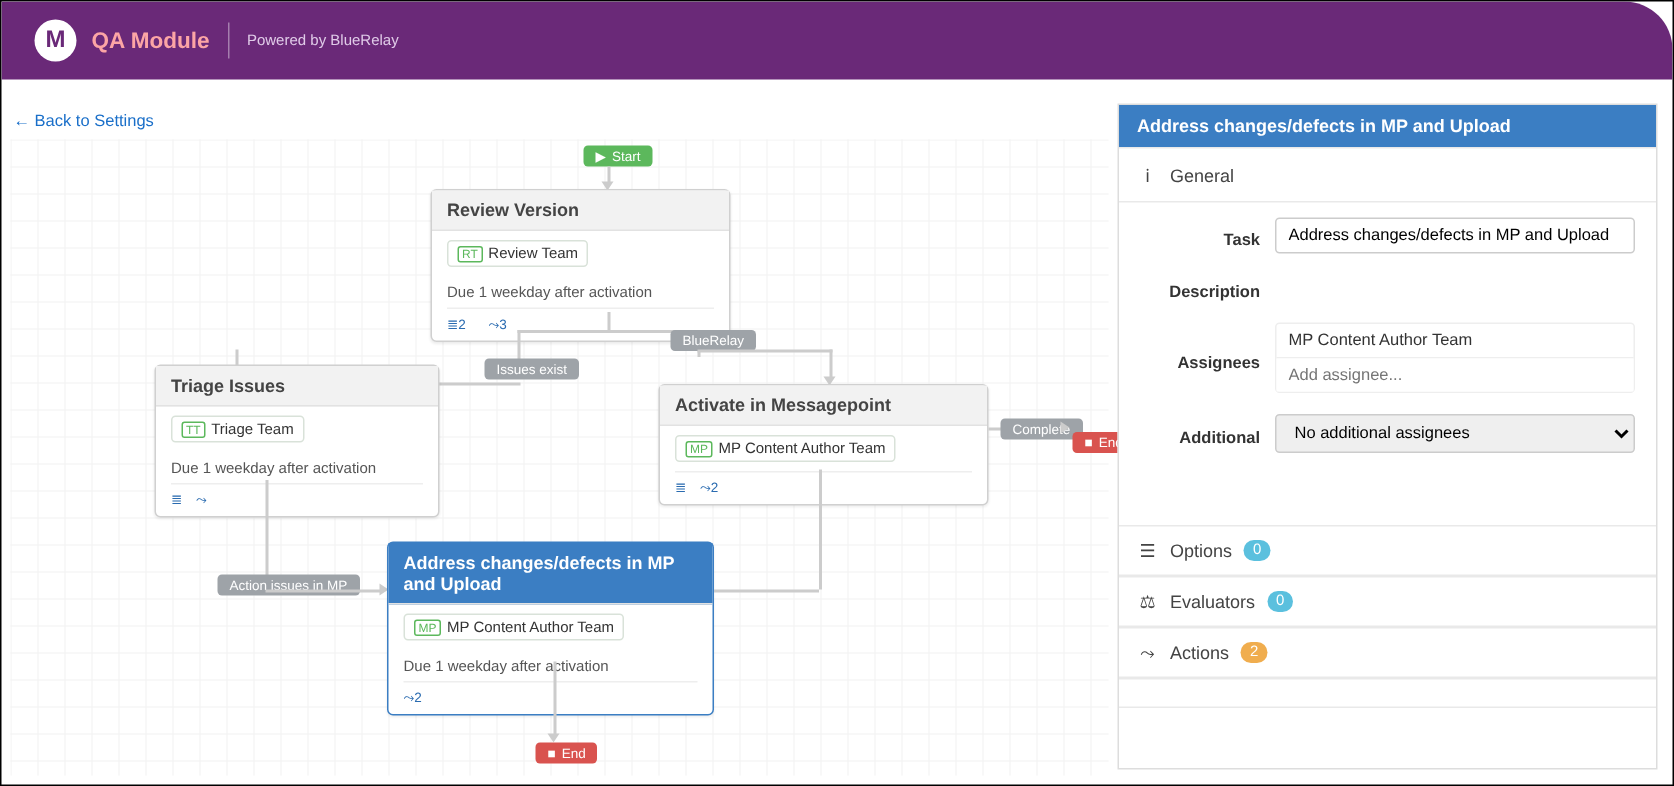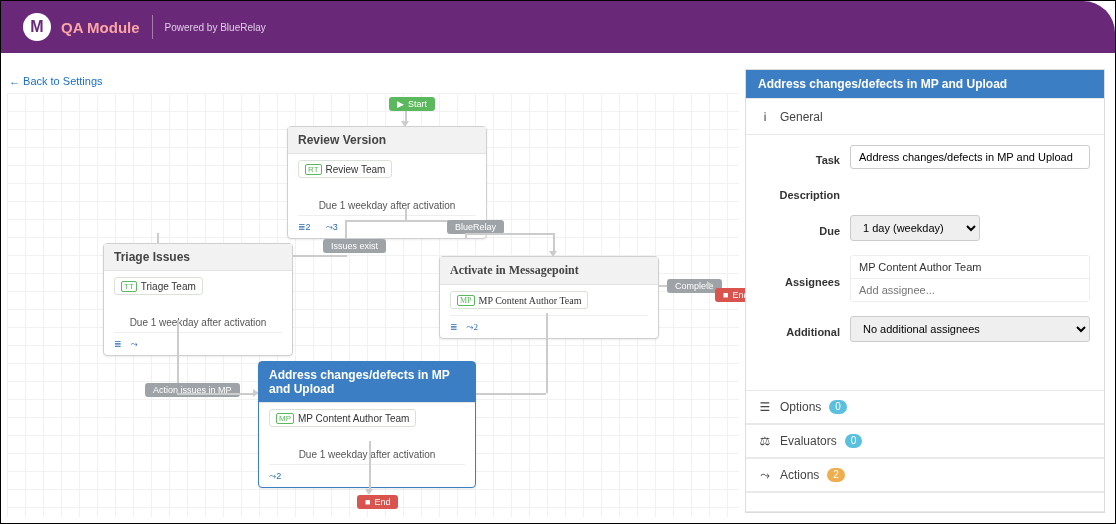--- a/index.html
+++ b/index.html
@@ -27,21 +27,21 @@
 .pill.grey { background: #9ea3a8; }
 
 
 .node { position: absolute; background: #fff; border: 1px solid #d0d0d0; border-radius: 4px; box-shadow: 0 1px 2px rgba(0,0,0,.08); }
 .node .titlebar { background: #f2f2f2; border-bottom: 1px solid #e2e2e2; padding: 6px 10px; font-size: 12px; font-weight: 600; color: #444; }
 .node.selected { border: 1px solid #3b7ec3; }
 .node.selected .titlebar { background: #3b7ec3; color: #fff; }
 .node .body { padding: 6px 10px 4px; }
 .assn { display: inline-flex; align-items: center; border: 1px solid #d9e2d9; border-radius: 3px; padding: 0 6px; font-size: 10px; height: 18px; margin-bottom: 2px; }
 .assn .tag { border: 1px solid #5cb85c; color: #5cb85c; font-size: 8px; padding: 0 2px; border-radius: 2px; margin-right: 4px; }
-.due { font-size: 10px; color: #555; margin-top: 20px; text-align: center; }
+.due { font-size: 10px; color: #555; margin-top: 10px; }
 .meta { border-top: 1px solid #eee; margin-top: 4px; padding: 4px 0 1px; }
 .meta span { font-size: 9px; color: #2a6bb0; margin-right: 6px; }
 .meta .ico { color: #2a6bb0; }
 
 
 .line { position: absolute; background: #ccc; }
 .arrowhead { position: absolute; width: 0; height: 0; border-left: 4px solid transparent; border-right: 4px solid transparent; border-top: 6px solid #ccc; }
 .arrowhead.right { border-top: 4px solid transparent; border-bottom: 4px solid transparent; border-left: 6px solid #ccc; border-right: none; }
 
 
@@ -131,21 +131,21 @@
         <span class="ico">⤳</span>
       </div>
     </div>
   </div>
 
   <div class="line" style="left:170px; top:227px; width:2px; height:70px;"></div>
   <div class="pill grey" style="left:138px; top:290px;">Action issues in MP</div>
   <div class="line" style="left:170px; top:300px; width:78px; height:2px;"></div>
   <div class="arrowhead right" style="left:246px; top:296px;"></div>
 
-  <div class="node" style="left:432px; top:163px; width:220px;font-family:Liberation Serif, serif;">
+  <div class="node" style="left:432px; top:163px; width:220px;">
     <div class="titlebar">Activate in Messagepoint</div>
     <div class="body">
       <div class="assn">
         <span class="tag">MP</span>
         <span>MP Content Author Team</span>
       </div>
       <div class="meta">
         <span class="ico">≣</span>
         <span class="ico">⤳<span>2</span></span>
       </div>
@@ -195,24 +195,20 @@
   </div>
   <div class="form-area">
     <div class="form-row">
       <label>Task</label>
       <div class="field"><input class="inp" value="Address changes/defects in MP and Upload" style=""></div>
     </div>
     <div class="form-row">
       <label>Description</label>
     </div>
     <div class="form-row">
-      <label>Due</label>
-      <div class="field"><select class="sel"><option>1 day (weekday)</option></select></div>
-    </div>
-    <div class="form-row">
       <label>Assignees</label>
       <div class="field">
         <div class="chip-stack">
           <div class="chip-v">MP Content Author Team</div>
           <input class="chip-in" placeholder="Add assignee..." style="">
         </div>
       </div>
     </div>
     <div class="form-row">
       <label>Additional</label>

